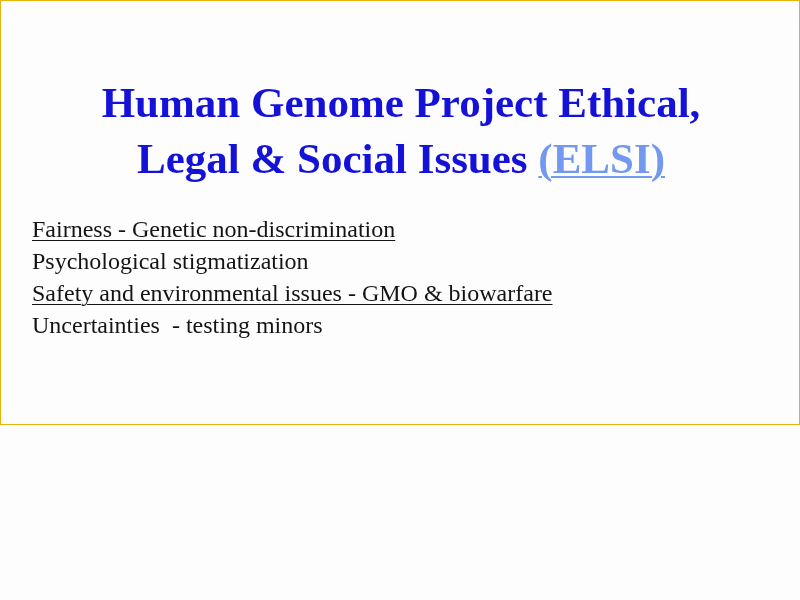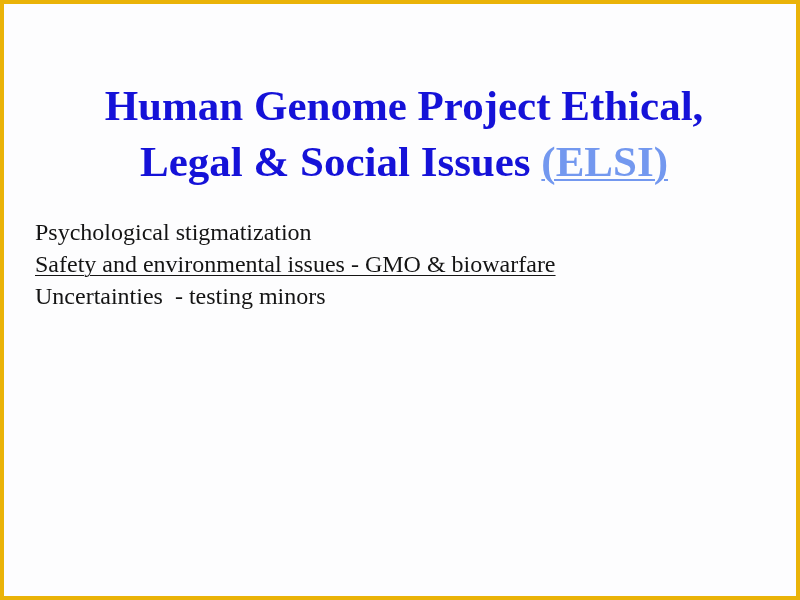--- a/index.html
+++ b/index.html
@@ -12,23 +12,23 @@
     height: 600px;
     background: #fdfdfe;
     font-family: "Liberation Serif", "DejaVu Serif", serif;
     overflow: hidden;
   }
 
   .slide {
     position: relative;
     box-sizing: border-box;
     width: 800px;
-    height: 600px;
+    height: 425px;
     background: #fdfdfe;
-    border: 4px solid #eab308;
+    border: 1px solid #eab308;
   }
 
   
   .slide-title {
     position: absolute;
     left: 0;
     top: 44px;
     width: 800px;
     text-align: center;
     font-family: "Liberation Serif", "DejaVu Serif", serif;
@@ -85,18 +85,19 @@
 <body>
 
 <div class="slide">
 
   <h1 class="slide-title">
     <span class="title-line">Human Genome Project Ethical,</span>
     <span class="title-line title-line-2"><span>Legal &amp; Social Issues </span><a class="elsi-link" href="#">(ELSI)</a></span>
   </h1>
 
   <ul class="body-list">
+    <li class="underlined"><span class="txt">Fairness - Genetic non-discrimination</span></li>
     <li><span class="txt">Psychological stigmatization</span></li>
     <li class="underlined"><span class="txt">Safety and environmental issues - GMO &amp; biowarfare</span></li>
     <li><span class="txt">Uncertainties  - testing minors</span></li>
   </ul>
 
 </div>
 
 </body></html>

